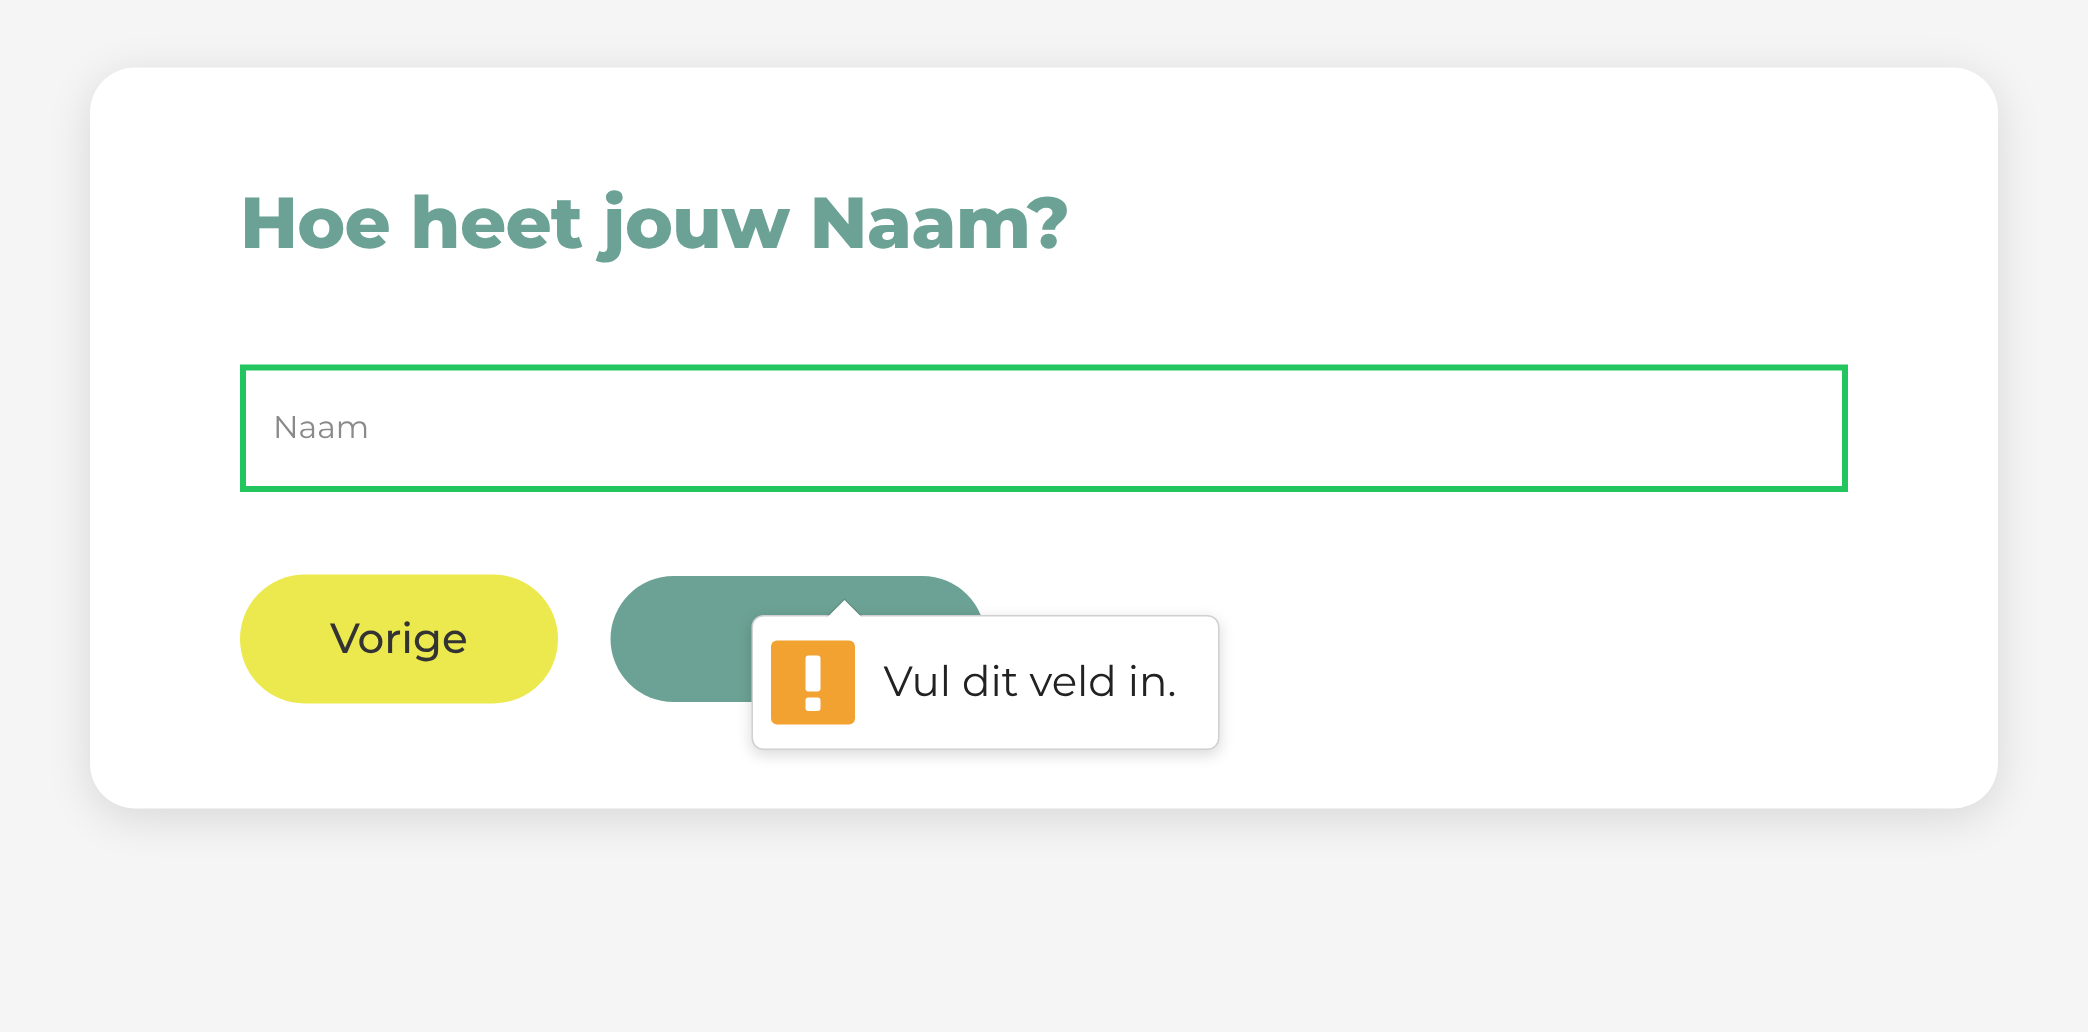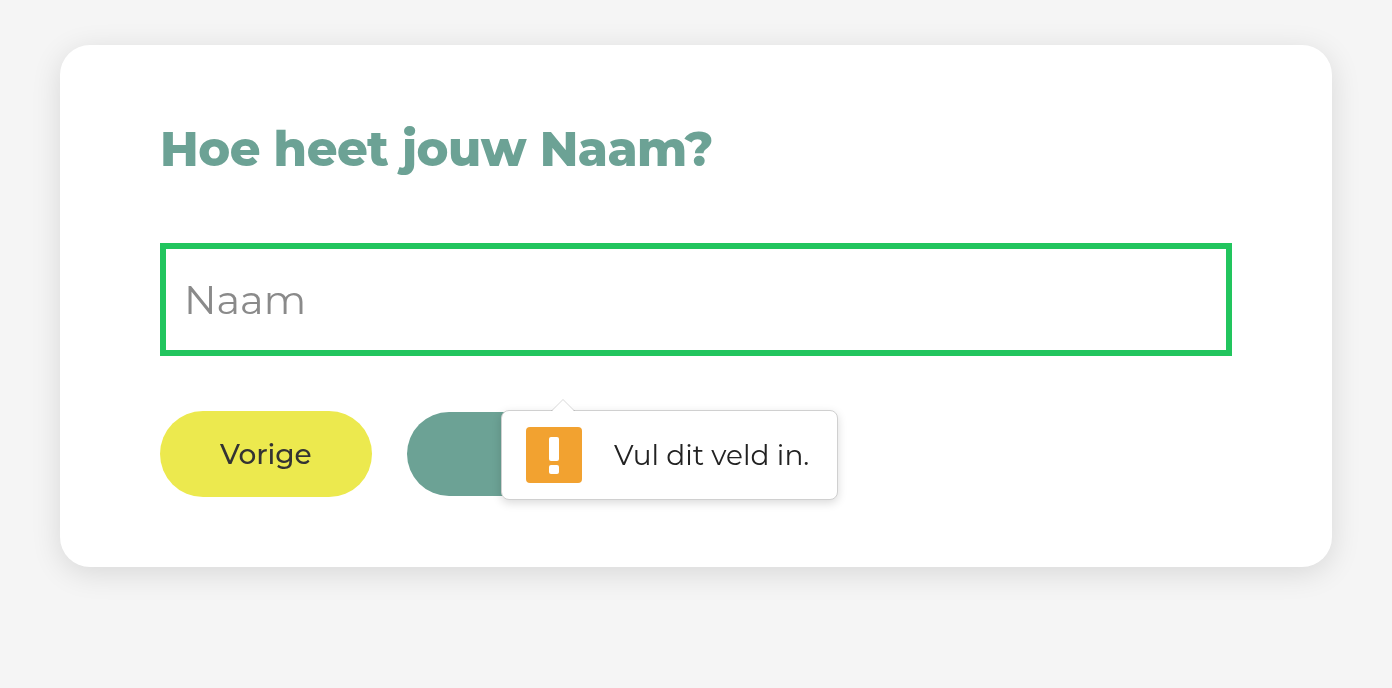--- a/index.html
+++ b/index.html
@@ -27,23 +27,23 @@
     .heading {
       font-size: 48px;
       font-weight: 800;
       color: #6ca295;
       margin-bottom: 65px;
       letter-spacing: -0.5px;
     }
     
     .input-field {
       width: 100%;
-      border: 6px solid #22c55e;
+      border: 4px solid #22c55e;
       padding: 26px 18px;
-      font-size: 40px;
+      font-size: 21px;
       font-family: inherit;
       outline: none;
       color: #333;
       margin-bottom: 55px;
       background: #fff;
       font-weight: bold;
     }
     
     .input-field::placeholder {
       color: #8a8a8a;
@@ -96,24 +96,24 @@
       top: -10px;
       left: 50px;
       filter: drop-shadow(0 -1px 0 rgba(0,0,0,0.15));
     }
     
     .tooltip-box {
       background: #fff;
       border: 1px solid #d0d0d0;
       border-radius: 8px;
       box-shadow: 0 3px 10px rgba(0,0,0,0.15);
-      padding: 16px 28px 16px 24px;
+      padding: 16px 28px 16px 12px;
       display: flex;
       align-items: center;
-      gap: 32px;
+      gap: 19px;
     }
     
     .warning-icon {
       width: 56px;
       height: 56px;
       background: #f2a230;
       border-radius: 4px;
       display: flex;
       align-items: center;
       justify-content: center;

